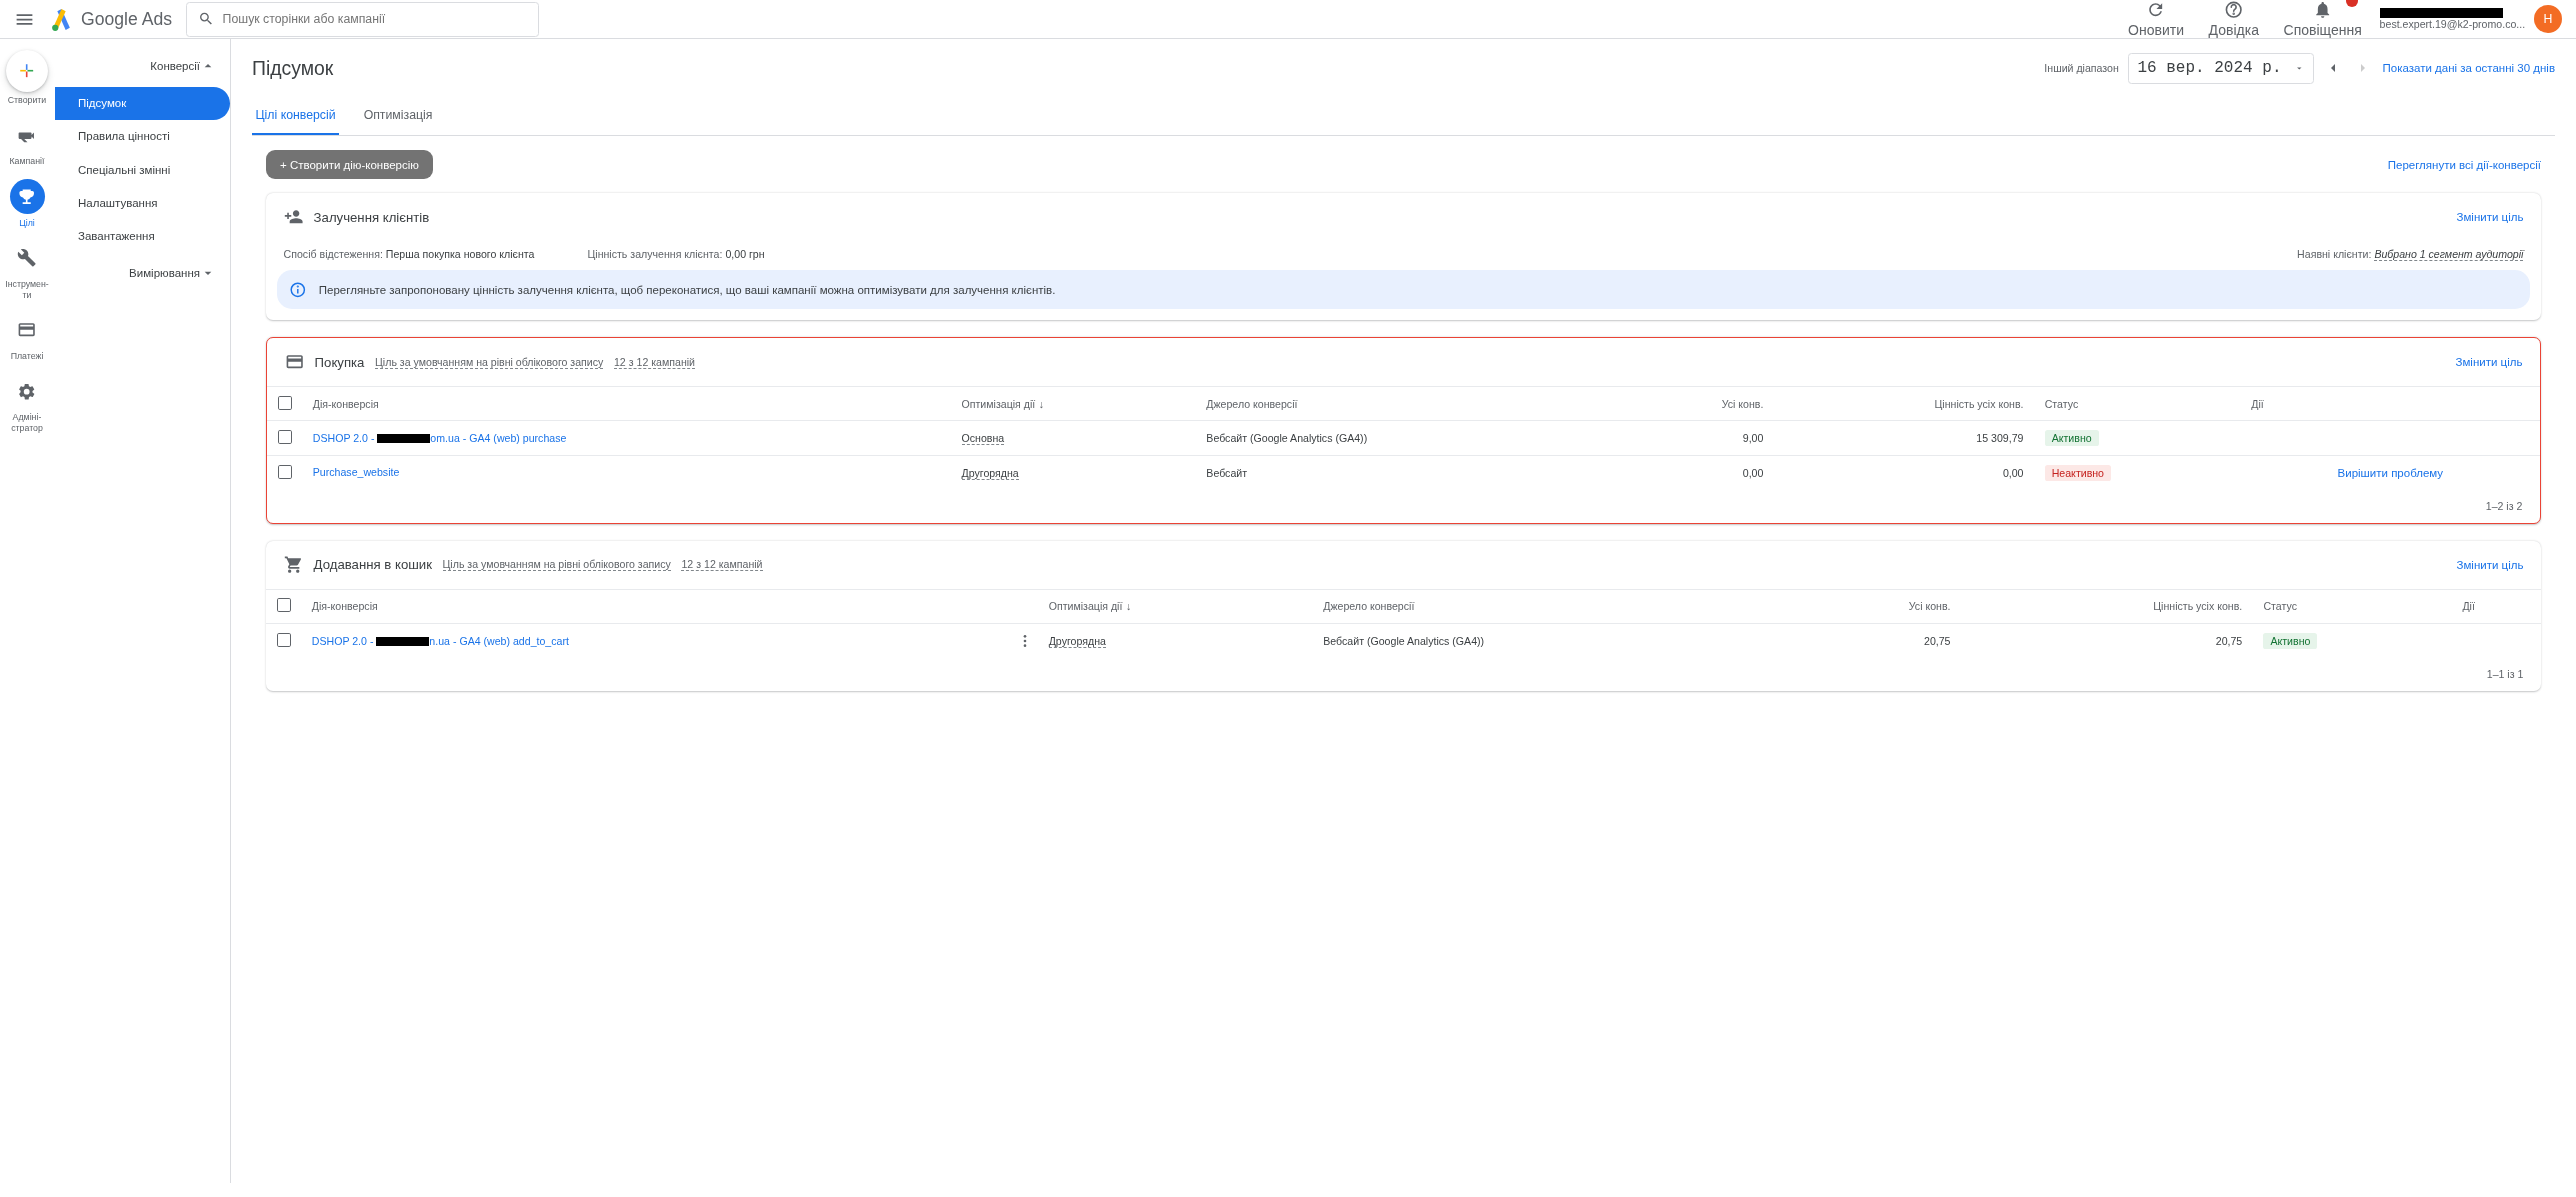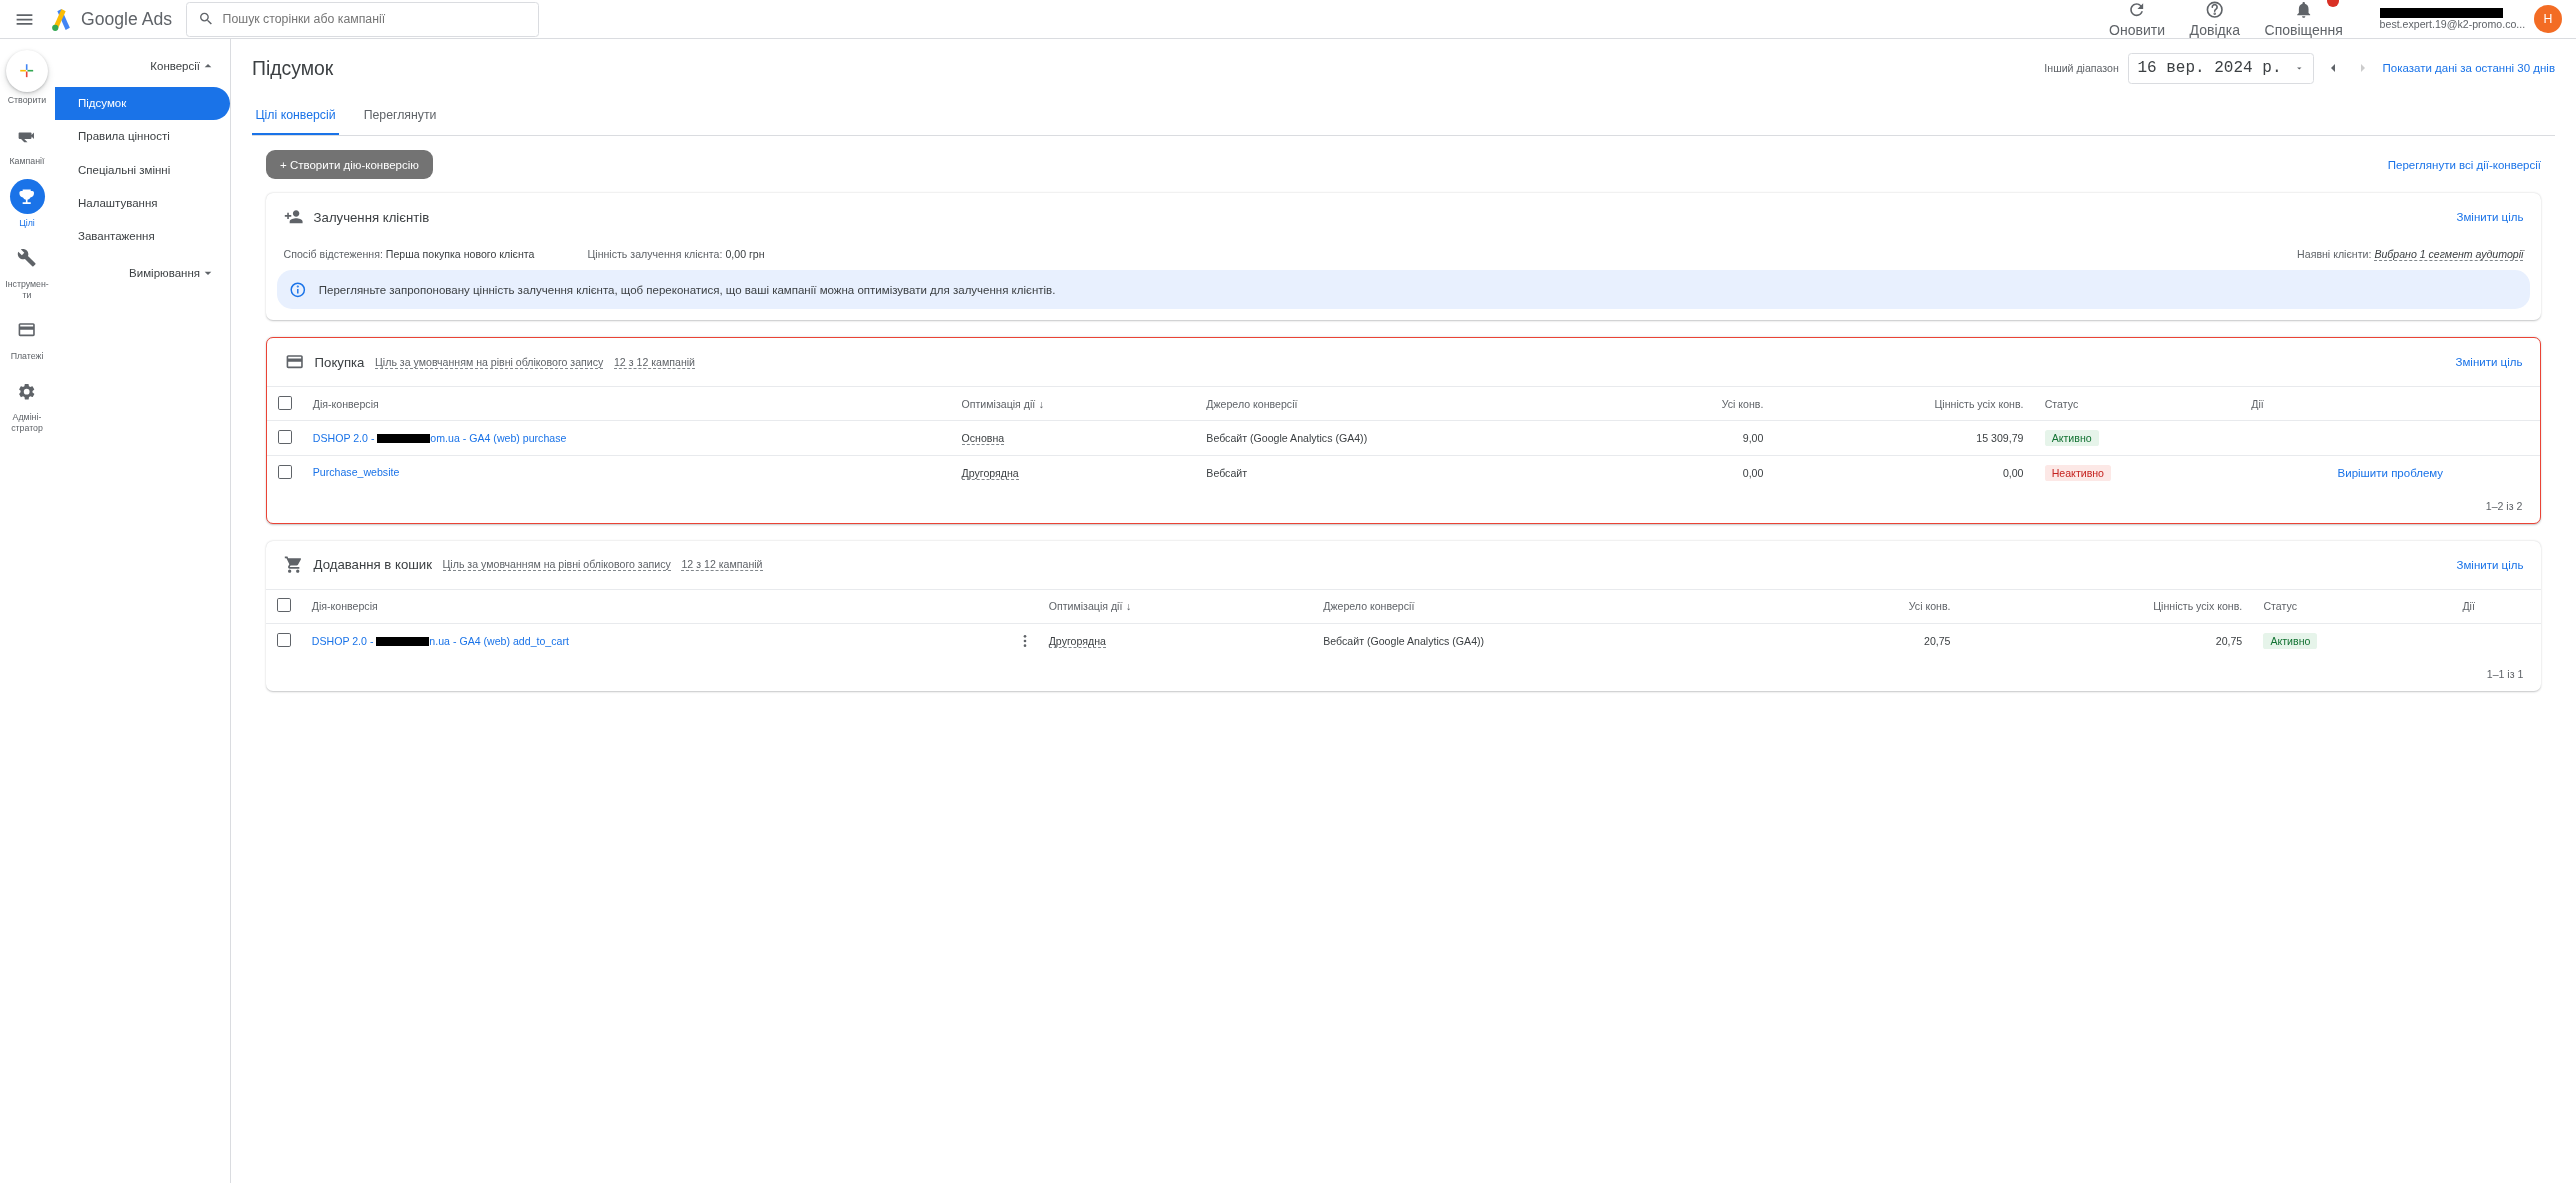--- a/index.html
+++ b/index.html
@@ -13,21 +13,21 @@
   .logo-text { font-size: 17.6px; color: #5f6368; }
   .search-box { flex: 0 0 353px; display: flex; align-items: center; border: 0.9px solid #dadce0; border-radius: 3.5px; height: 35px; padding: 0 10.6px; }
   .search-box svg { width: 17.6px; height: 17.6px; color: #5f6368; margin-right: 8.8px; }
   .search-box input { border: none; outline: none; font-size: 12.3px; width: 100%; }
   .header-spacer { flex: 1; }
   .header-icons { display: flex; align-items: center; gap: 7px; }
   .header-icon-btn { display: flex; flex-direction: column; align-items: center; gap: 1.8px; cursor: pointer; padding: 3.5px 8.8px; position: relative; }
   .header-icon-btn svg { width: 19.4px; height: 19.4px; color: #5f6368; }
   .header-icon-btn .label { font-size: 14px; color: #5f6368; }
   .notif-badge { position: absolute; top: -1.8px; right: 12.3px; background: #d93025; color: #fff; border-radius: 7px; font-size: 8.8px; min-width: 12.3px; height: 12.3px; display: flex; align-items: center; justify-content: center; padding: 0 2.6px; }
-  .account-info { display: flex; align-items: center; gap: 8.8px; margin-left: 21px; }
+  .account-info { display: flex; align-items: center; gap: 8.8px; margin-left: 2px; }
   .account-redact { background: #000; width: 123px; height: 10.6px; }
   .account-email { font-size: 10.6px; color: #5f6368; }
   .avatar { width: 28px; height: 28px; border-radius: 50%; background: #f36c24; color: #fff; display: flex; align-items: center; justify-content: center; font-size: 12.3px; }
   
   
   .layout { display: flex; height: calc(100vh - 53px); }
   
   
   .left-rail { width: 55px; display: flex; flex-direction: column; align-items: center; padding-top: 10.6px; gap: 12.3px; border-right: 0.9px solid transparent; }
   .rail-item { display: flex; flex-direction: column; align-items: center; gap: 3.5px; cursor: pointer; }
@@ -251,21 +251,21 @@
           <div class="date-nav-btn disabled">
               <svg width="16" height="16" viewBox="0 0 24 24" fill="currentColor">
                 <path d="M9 6l6 6-6 6z"></path>
               </svg>
             </div>
           <span class="link-blue">Показати дані за останні 30 днів</span>
         </div>
       </div>
       <div class="tabs">
         <div class="tab active">Цілі конверсій</div>
-        <div class="tab">Переглянути</div>
+        <div class="tab">Оптимізація</div>
       </div>
     </div>
 
     <div class="content-body">
       <div class="action-row">
         <button class="btn-primary">+ Створити дію-конверсію</button>
         <span class="link-blue">Переглянути всі дії-конверсії</span>
       </div>
 
       <div class="card">

